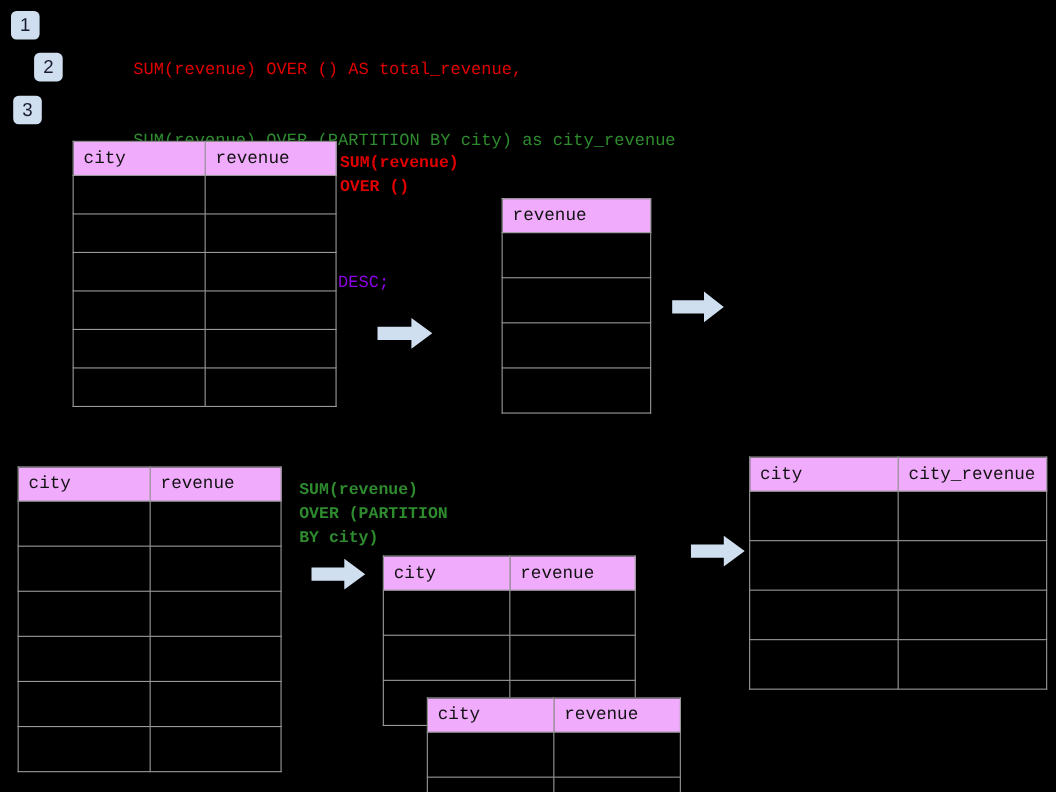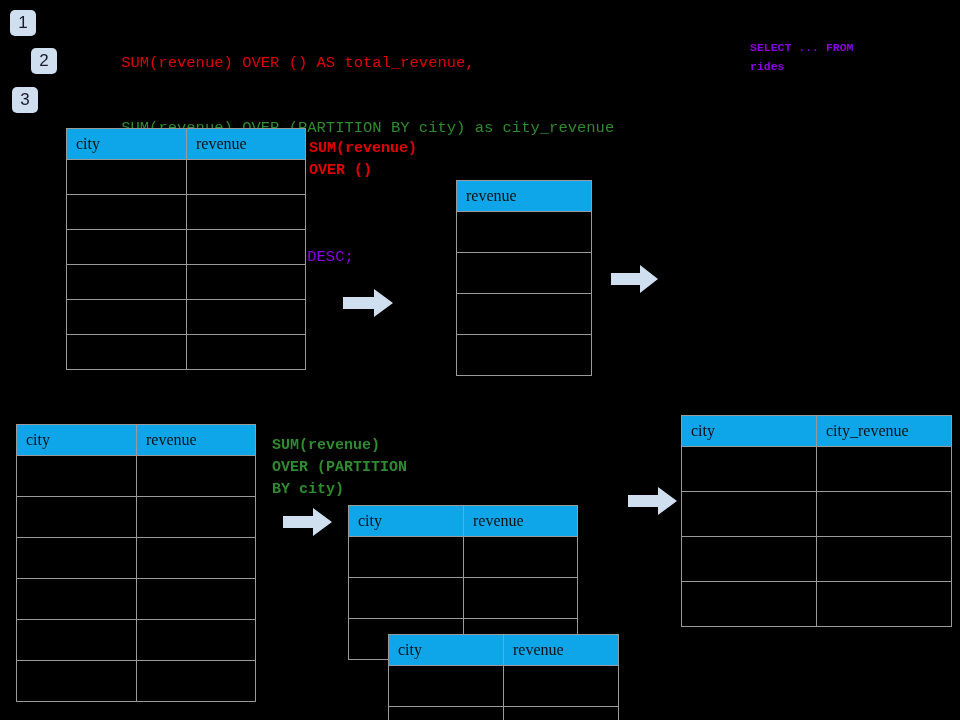--- a/index.html
+++ b/index.html
@@ -72,23 +72,23 @@
     table-layout: fixed;
     background: #000000;
   }
   .tbl td {
     border: 1px solid #9a9a9a;
     background: #000000;
     padding: 0;
   }
   .tbl th {
     border: 1px solid #9a9a9a;
-    background: #0ea5e9;
+    background: #f0abfc;
     color: #111111;
-    font-family: Liberation Serif, serif;
+    font-family: Liberation Mono, monospace;
     font-weight: normal;
     font-size: 16px;
     text-align: left;
     padding: 6px 0 6px 9px;
   }
   .arrow-wrap { position: absolute; }
   .arrow-svg { display: block; }
 </style>
 </head>
 <body>
@@ -99,22 +99,20 @@
   <div class="badge" style="left:31px; top:48px;">2</div>
   <div class="badge" style="left:12px; top:87px;">3</div>
 
   <div class="sql" style="left:84px; top:10px;">
     <div class="sql-line c-red">    SUM(revenue) OVER () AS total_revenue,</div>
     <div class="sql-line c-green">    SUM(revenue) OVER (PARTITION BY city) as city_revenue</div>
     <div class="sql-line c-purple">  FROM rides</div>
     <div class="sql-line c-purple">  ORDER by city_revenue DESC;</div>
   </div>
 
-  <div class="side-note" style="left:750px; top:38px;">SELECT ... FROM
-rides</div>
 
   <div class="annot red" style="left:309px; top:138px;">SUM(revenue)
 OVER ()</div>
 
   <div class="annot green" style="left:272px; top:435px;">SUM(revenue)
 OVER (PARTITION
 BY city)</div>
 
   <table class="tbl" style="left:66px; top:128px; width:239px;">
     <colgroup>

